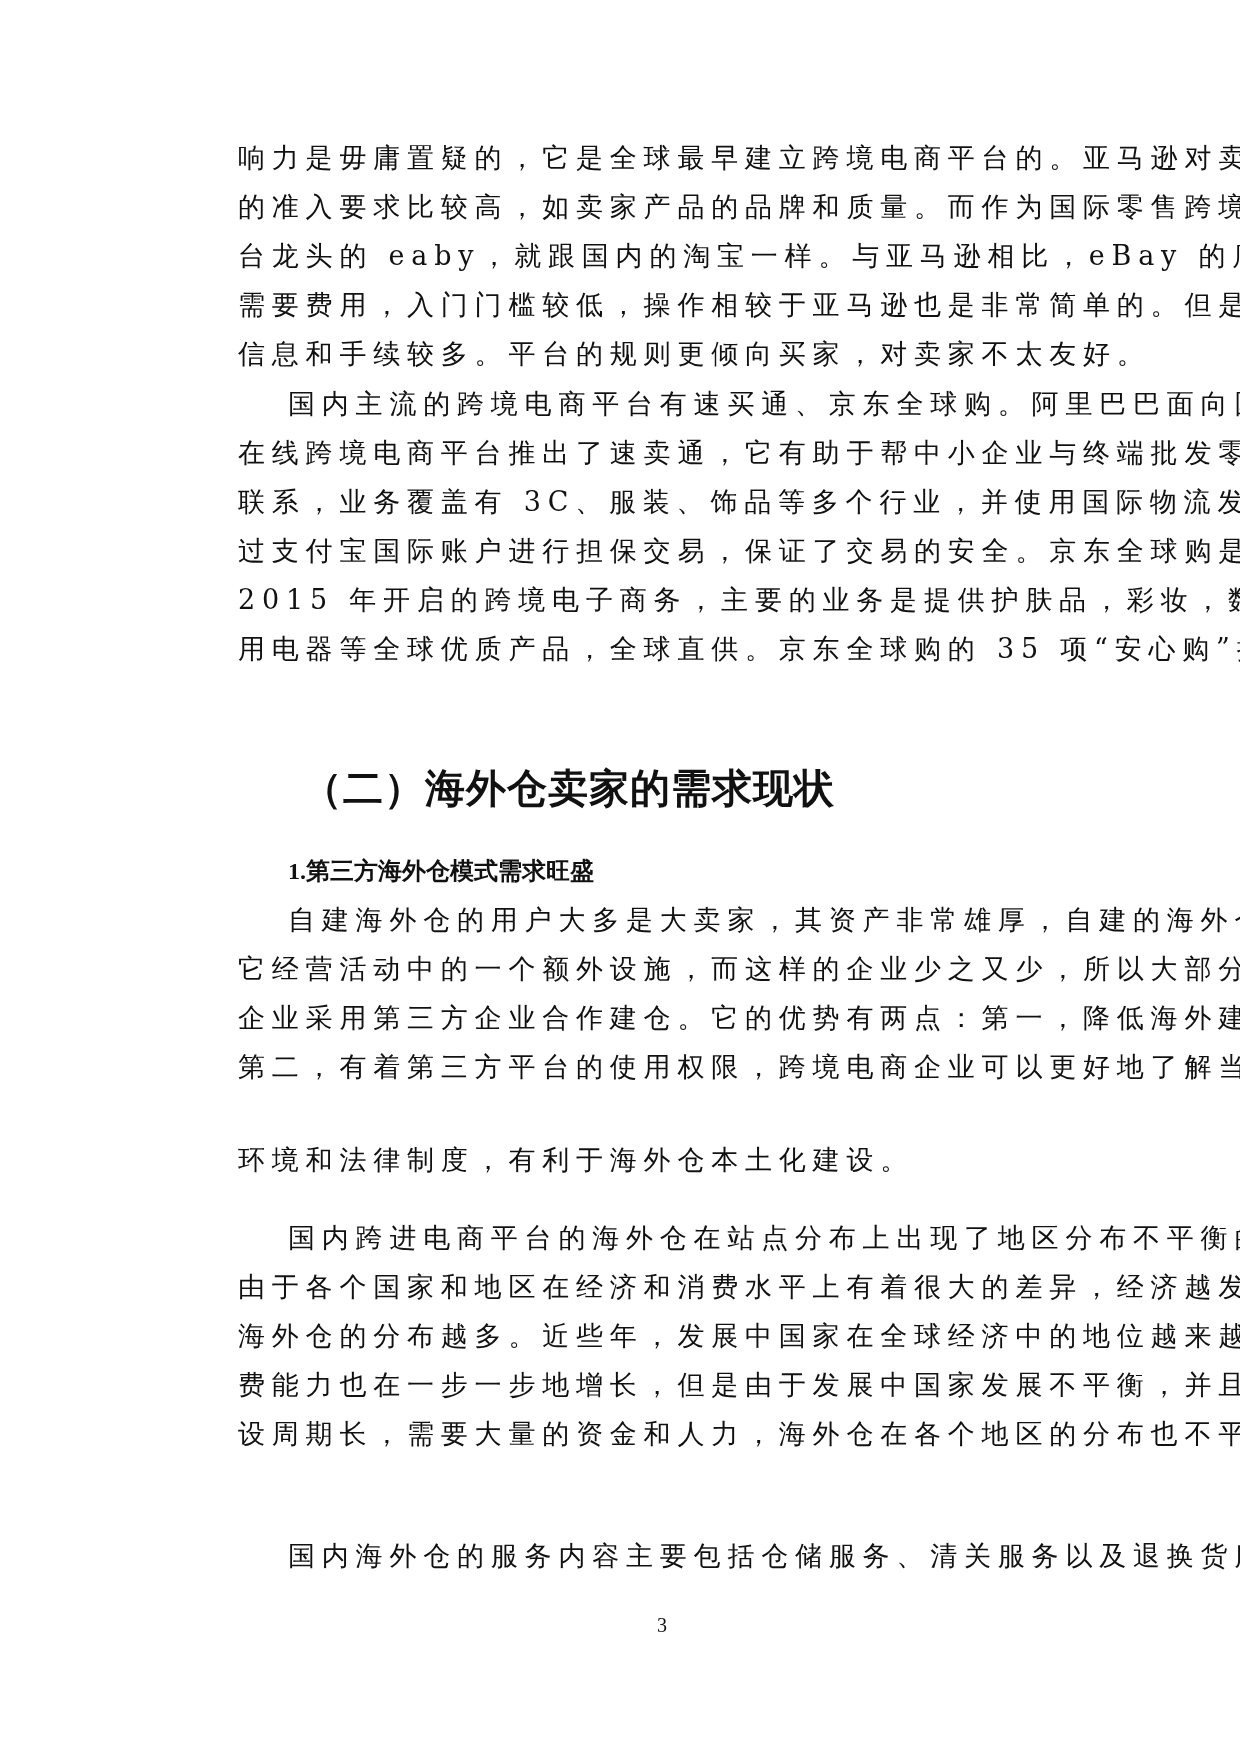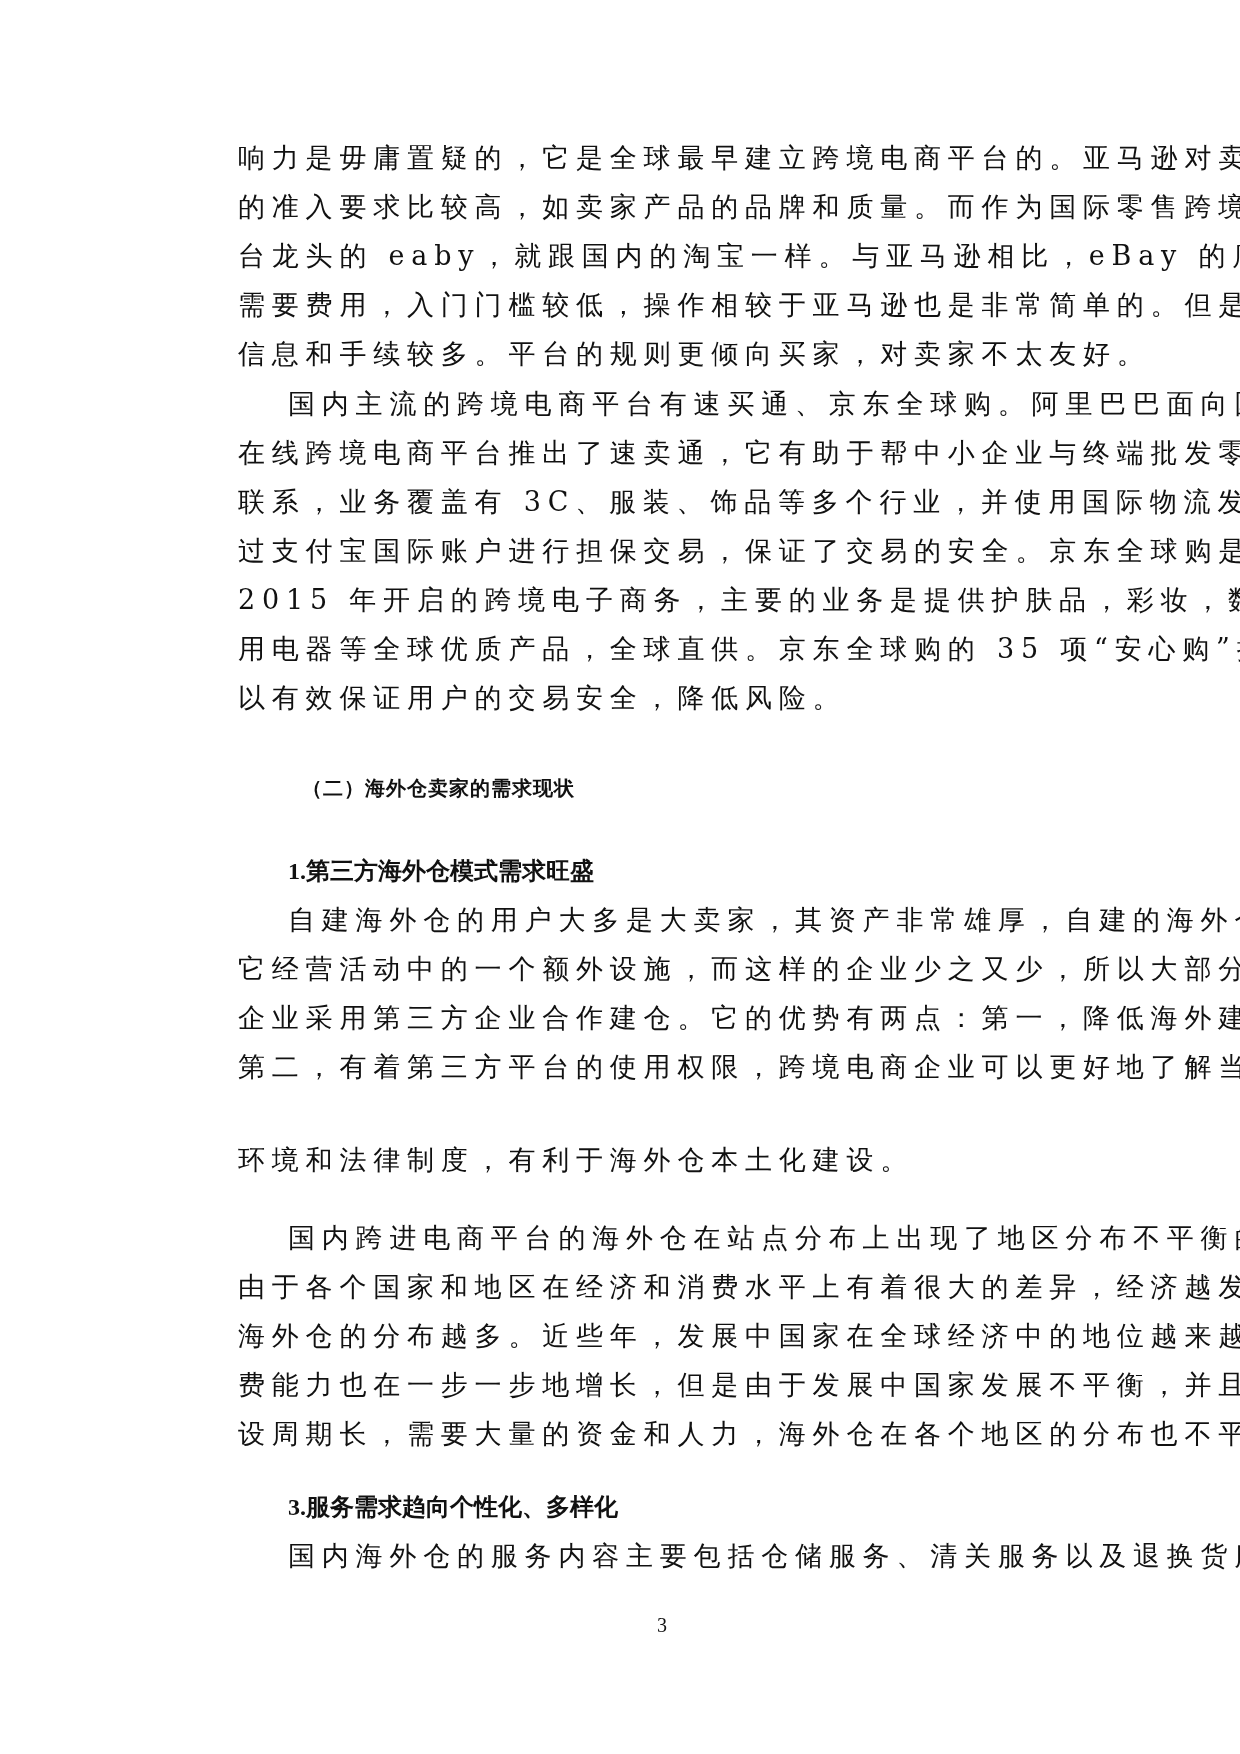--- a/index.html
+++ b/index.html
@@ -36,21 +36,21 @@
   .line.last {
     text-align-last: left;
   }
   .line.indent {
     left: 288px;
     width: 802px;
   }
   .h2 {
     position: absolute;
     left: 302px;
-    font-size: 20px;
+    font-size: 40px;
     line-height: 40px;
     font-weight: bold;
     letter-spacing: 1px;
     white-space: nowrap;
   }
   .h3 {
     position: absolute;
     left: 288px;
     font-size: 24px;
     line-height: 34px;
@@ -81,34 +81,32 @@
   <div class="line" style="top:238px;">台龙头的 eaby，就跟国内的淘宝一样。与亚马逊相比，eBay 的店铺开店不</div>
   <div class="line" style="top:287px;">需要费用，入门门槛较低，操作相较于亚马逊也是非常简单的。但是需要的</div>
   <div class="line last" style="top:336px;">信息和手续较多。平台的规则更倾向买家，对卖家不太友好。</div>
 
   <div class="line indent" style="top:386px;">国内主流的跨境电商平台有速买通、京东全球购。阿里巴巴面向国际市场</div>
   <div class="line" style="top:435px;">在线跨境电商平台推出了速卖通，它有助于帮中小企业与终端批发零售商建立</div>
   <div class="line" style="top:484px;">联系，业务覆盖有 3C、服装、饰品等多个行业，并使用国际物流发货运输，通</div>
   <div class="line" style="top:533px;">过支付宝国际账户进行担保交易，保证了交易的安全。京东全球购是京东在</div>
   <div class="line" style="top:582px;">2015 年开启的跨境电子商务，主要的业务是提供护肤品，彩妆，数码产品、家</div>
   <div class="line" style="top:631px;">用电器等全球优质产品，全球直供。京东全球购的 35 项“安心购”措施，可</div>
-  <div class="line last" style="top:680px;">以有效保证用户的交易安全，降低风险。</div>
 
   <div class="h2" style="top:768px;">（二）海外仓卖家的需求现状</div>
 
   <div class="h3" style="top:854px;">1.第三方海外仓模式需求旺盛</div>
   <div class="line indent" style="top:902px;">自建海外仓的用户大多是大卖家，其资产非常雄厚，自建的海外仓只是在</div>
   <div class="line" style="top:951px;">它经营活动中的一个额外设施，而这样的企业少之又少，所以大部分跨境电商</div>
   <div class="line" style="top:1000px;">企业采用第三方企业合作建仓。它的优势有两点：第一，降低海外建仓成本。</div>
   <div class="line" style="top:1049px;">第二，有着第三方平台的使用权限，跨境电商企业可以更好地了解当地的人文</div>
   <div class="line last" style="top:1098px;margin-top:44px;">环境和法律制度，有利于海外仓本土化建设。</div>
 
   <div class="line indent last" style="top:1220px;">国内跨进电商平台的海外仓在站点分布上出现了地区分布不平衡的问题。</div>
   <div class="line" style="top:1269px;">由于各个国家和地区在经济和消费水平上有着很大的差异，经济越发达的地方，</div>
   <div class="line" style="top:1318px;">海外仓的分布越多。近些年，发展中国家在全球经济中的地位越来越重要，消</div>
   <div class="line" style="top:1367px;">费能力也在一步一步地增长，但是由于发展中国家发展不平衡，并且海外仓建</div>
   <div class="line last" style="top:1416px;">设周期长，需要大量的资金和人力，海外仓在各个地区的分布也不平衡。</div>
 
-  <div class="h3" style="top:1490px;">3.服务需求趋向个性化、多样化</div>
   <div class="line indent" style="top:1538px;">国内海外仓的服务内容主要包括仓储服务、清关服务以及退换货服务。然</div>
 
   <div class="pagenum">3</div>
 </div>
 
 </body></html>

